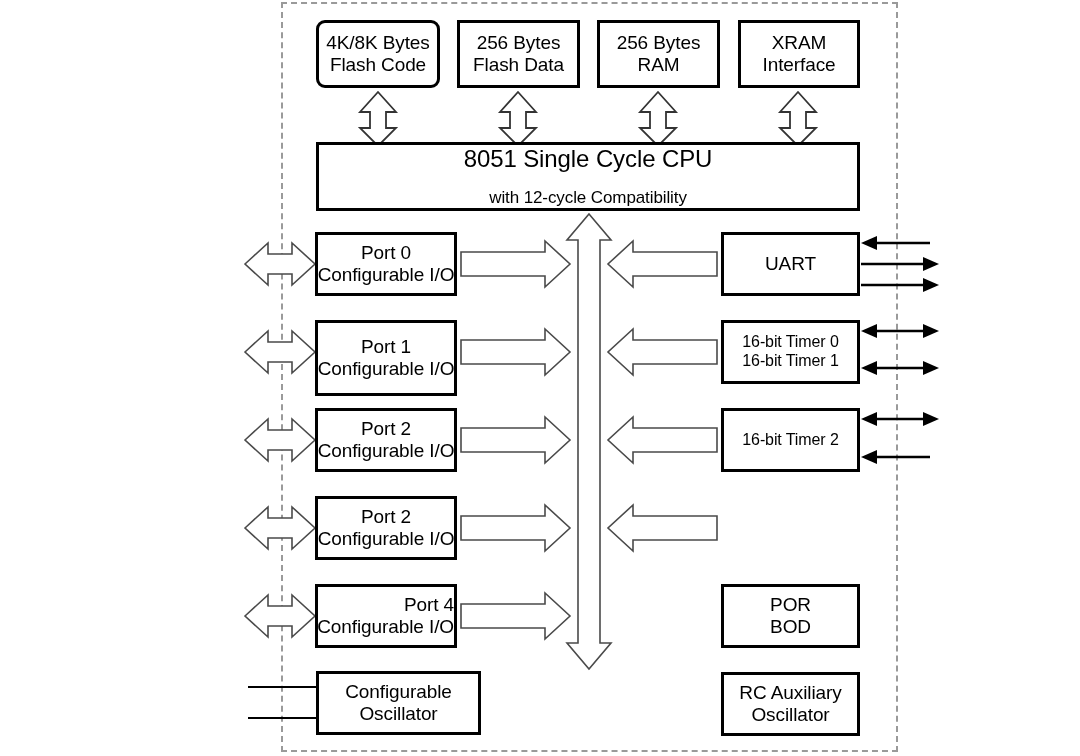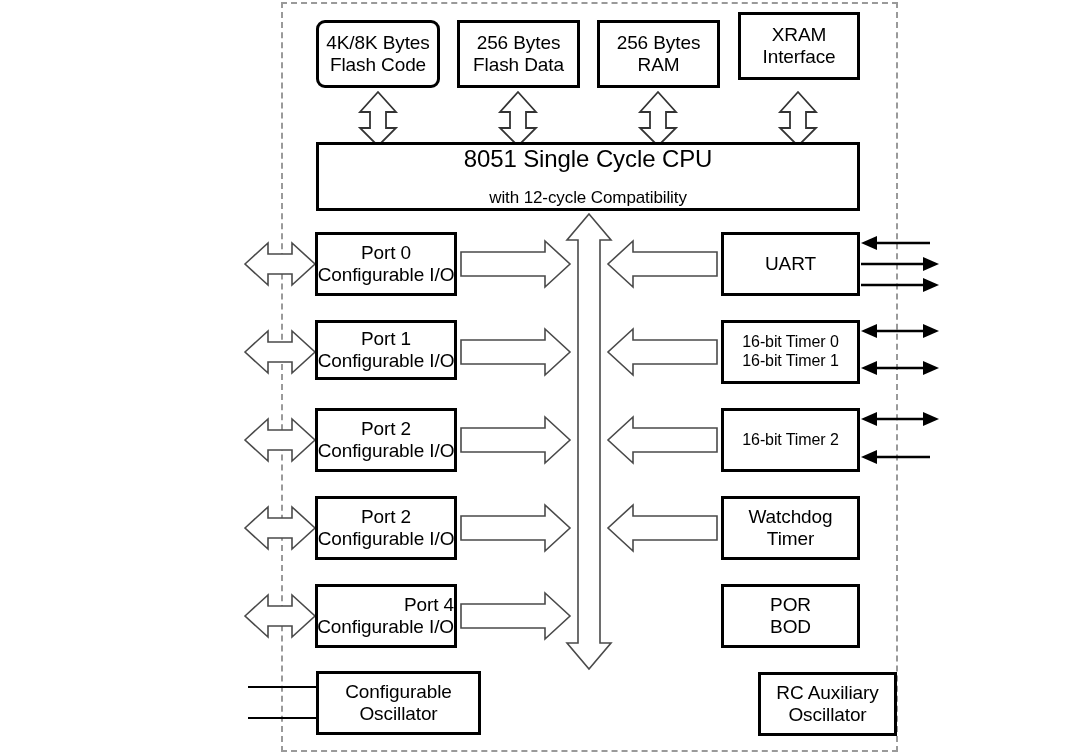--- a/index.html
+++ b/index.html
@@ -177,35 +177,35 @@
   <div class="blk" style="left:457px;top:20px;width:123px;height:68px;">
     <span class="l1">256 Bytes</span>
     <span class="l2">Flash Data</span>
   </div>
 
   <div class="blk" style="left:597px;top:20px;width:123px;height:68px;">
     <span class="l1">256 Bytes</span>
     <span class="l2">RAM</span>
   </div>
 
-  <div class="blk" style="left:738px;top:12px;width:122px;height:68px;">
+  <div class="blk" style="left:738px;top:20px;width:122px;height:68px;">
     <span class="l1">XRAM</span>
     <span class="l2">Interface</span>
   </div>
 
   <div class="blk cpu" style="left:316px;top:142px;width:544px;height:69px;">
     <span class="l1">8051 Single Cycle CPU</span>
     <span class="l2">with 12-cycle Compatibility</span>
   </div>
 
   <div class="blk" style="left:315px;top:232px;width:142px;height:64px;">
     <span class="l1">Port 0</span>
     <span class="l2">Configurable I/O</span>
   </div>
-  <div class="blk" style="left:315px;top:320px;width:142px;height:60px;">
+  <div class="blk" style="left:315px;top:320px;width:142px;height:76px;">
     <span class="l1">Port 1</span>
     <span class="l2">Configurable I/O</span>
   </div>
   <div class="blk" style="left:315px;top:408px;width:142px;height:64px;">
     <span class="l1">Port 2</span>
     <span class="l2">Configurable I/O</span>
   </div>
   <div class="blk" style="left:315px;top:496px;width:142px;height:64px;">
     <span class="l1">Port 2</span>
     <span class="l2">Configurable I/O</span>
@@ -221,31 +221,27 @@
 
   <div class="blk small" style="left:721px;top:320px;width:139px;height:64px;">
     <span class="l1">16-bit Timer 0</span>
     <span class="l2">16-bit Timer 1</span>
   </div>
 
   <div class="blk small" style="left:721px;top:408px;width:139px;height:64px;">
     <span class="l1">16-bit Timer 2</span>
   </div>
 
-  <div class="blk" style="left:721px;top:496px;width:139px;height:64px;">
-    <span class="l1">Watchdog</span>
-    <span class="l2">Timer</span>
-  </div>
 
   <div class="blk" style="left:721px;top:584px;width:139px;height:64px;">
     <span class="l1">POR</span>
     <span class="l2">BOD</span>
   </div>
 
-  <div class="blk" style="left:758px;top:672px;width:139px;height:64px;">
+  <div class="blk" style="left:721px;top:672px;width:139px;height:64px;">
     <span class="l1">RC Auxiliary</span>
     <span class="l2">Oscillator</span>
   </div>
 
 
   <div class="blk" style="left:316px;top:671px;width:165px;height:64px;">
     <span class="l1">Configurable</span>
     <span class="l2">Oscillator</span>
   </div>
 

